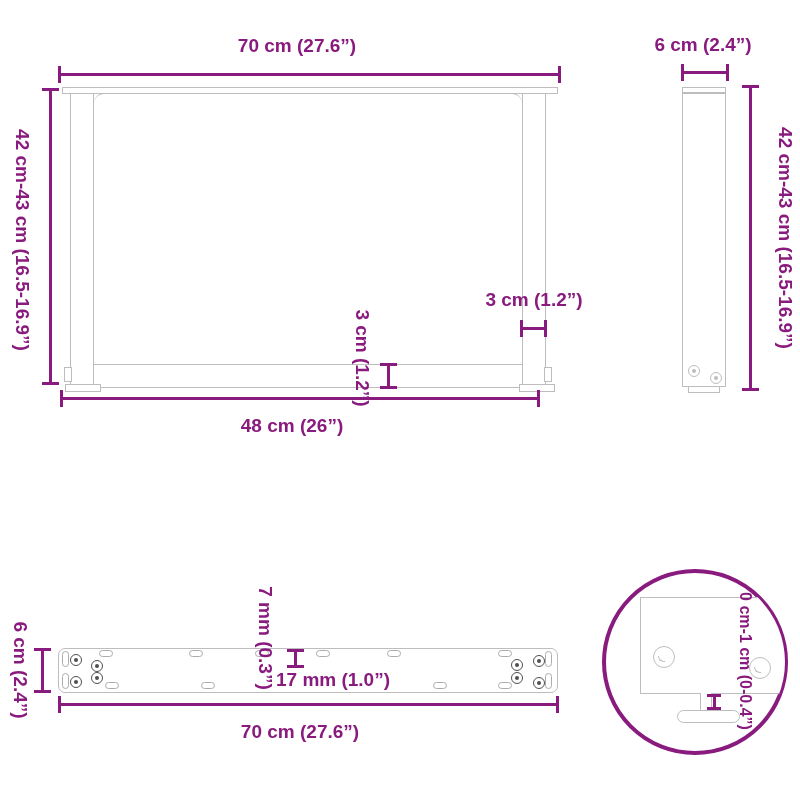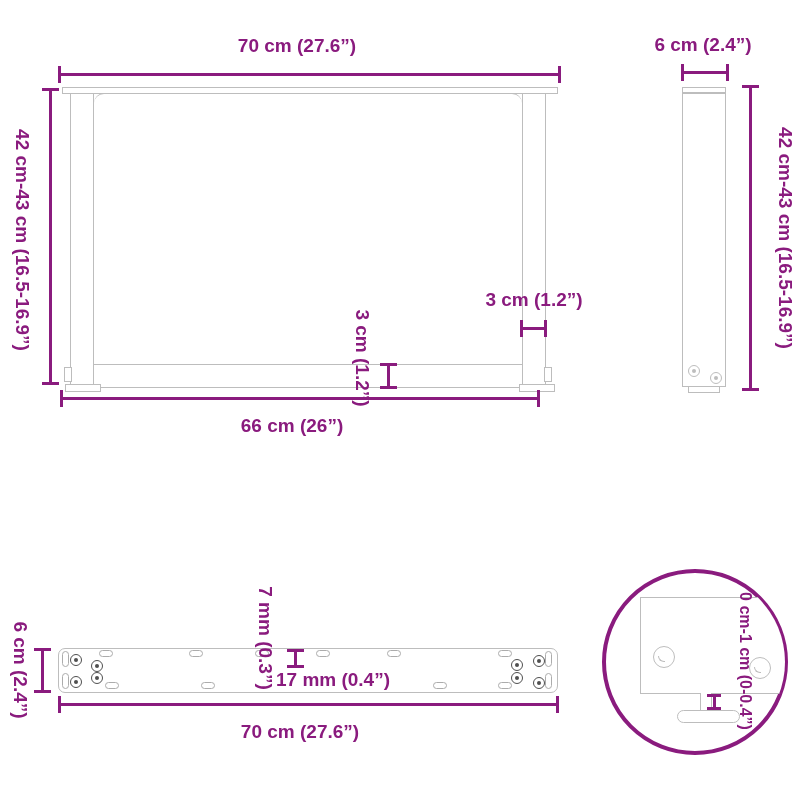--- a/index.html
+++ b/index.html
@@ -59,21 +59,21 @@
 
     <div class="dimh" style="left:58px;top:73px;width:503px;"></div>
     <div class="lbl" style="left:97px;top:35px;width:400px;">70 cm (27.6”)</div>
     <div class="dimv" style="left:49px;top:88px;height:297px;"></div>
     <div class="lbl rot" style="left:-108px;top:229px;width:260px;">42 cm-43 cm (16.5-16.9”)</div>
     <div class="lbl rot" style="left:295px;top:347px;width:134px;">3 cm (1.2”)</div>
     <div class="imv" style="left:380px;top:363px;width:17px;height:26px;"></div>
     <div class="lbl" style="left:434px;top:289px;width:200px;">3 cm (1.2”)</div>
     <div class="imh" style="left:520px;top:320px;width:27px;height:17px;"></div>
     <div class="dimh" style="left:60px;top:397px;width:480px;"></div>
-    <div class="lbl" style="left:92px;top:415px;width:400px;">66 cm (26”)</div>
+    <div class="lbl" style="left:92px;top:415px;width:400px;">48 cm (26”)</div>
   </div>
 
   <div>
     <div class="ln" style="left:682px;top:87px;width:44px;height:300px;"></div>
     <div class="hl" style="left:683px;top:92px;width:42px;height:1.5px;"></div>
     <div class="ln" style="left:688px;top:386px;width:32px;height:7px;"></div>
     <div class="gscrew sm" style="left:688px;top:365px;">
         <i></i>
       </div>
     <div class="gscrew sm" style="left:710px;top:372px;">
@@ -128,21 +128,21 @@
 
     <div class="slot" style="left:105px;top:682px;"></div>
     <div class="slot" style="left:201px;top:682px;"></div>
     <div class="slot" style="left:433px;top:682px;"></div>
     <div class="slot" style="left:498px;top:682px;"></div>
 
     <div class="dimv" style="left:41px;top:648px;height:45px;"></div>
     <div class="lbl rot" style="left:-55px;top:659px;width:150px;">6 cm (2.4”)</div>
     <div class="imv" style="left:287px;top:649px;width:17px;height:19px;"></div>
     <div class="lbl rot" style="left:205px;top:627px;width:120px;">7 mm (0.3”)</div>
-    <div class="lbl" style="left:233px;top:669px;width:200px;">17 mm (0.4”)</div>
+    <div class="lbl" style="left:233px;top:669px;width:200px;">17 mm (1.0”)</div>
     <div class="dimh" style="left:58px;top:703px;width:501px;"></div>
     <div class="lbl" style="left:100px;top:721px;width:400px;">70 cm (27.6”)</div>
   </div>
 
   <div style="position:absolute;left:602px;top:569px;width:186px;height:186px;">
     <div style="position:absolute;left:0;top:0;right:0;bottom:0;border:4px solid #8A1B7E;border-radius:50%;"></div>
     <div style="position:absolute;left:3px;top:3px;right:3px;bottom:3px;border-radius:50%;overflow:hidden;">
       <div class="ln" style="left:35px;top:25px;width:170px;height:97px;border-right:none;"></div>
       <div class="gscrew lg" style="left:48px;top:74px;">
           <i></i>

